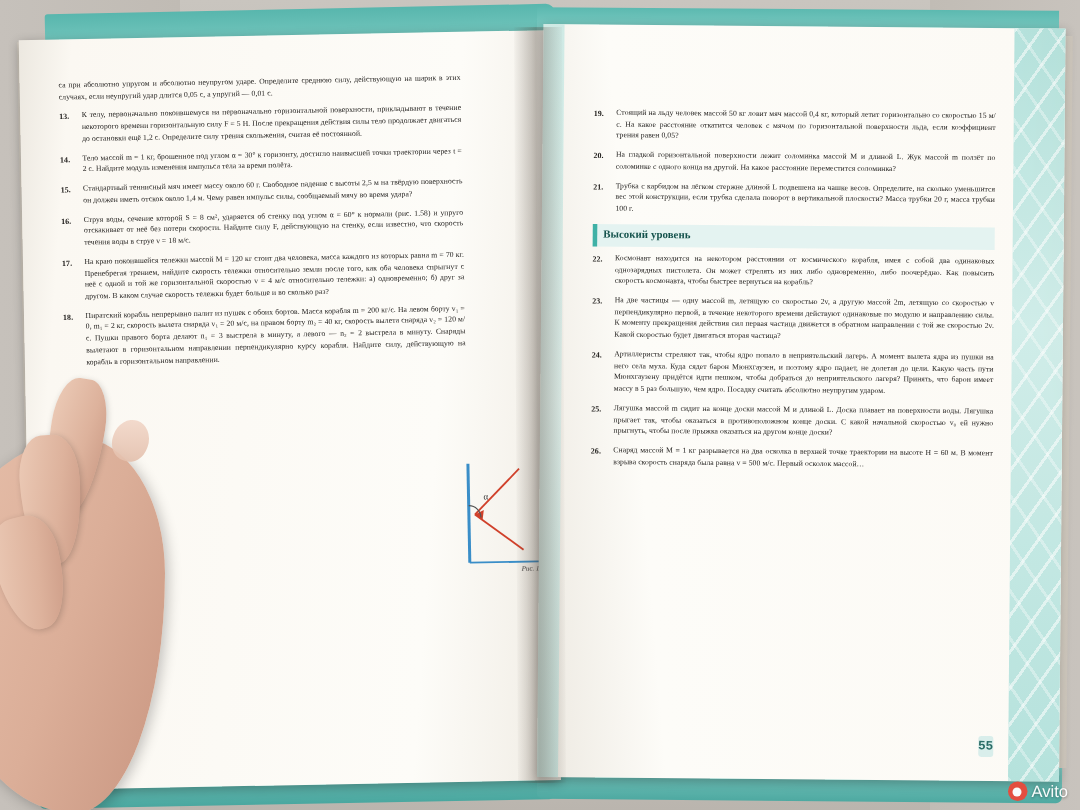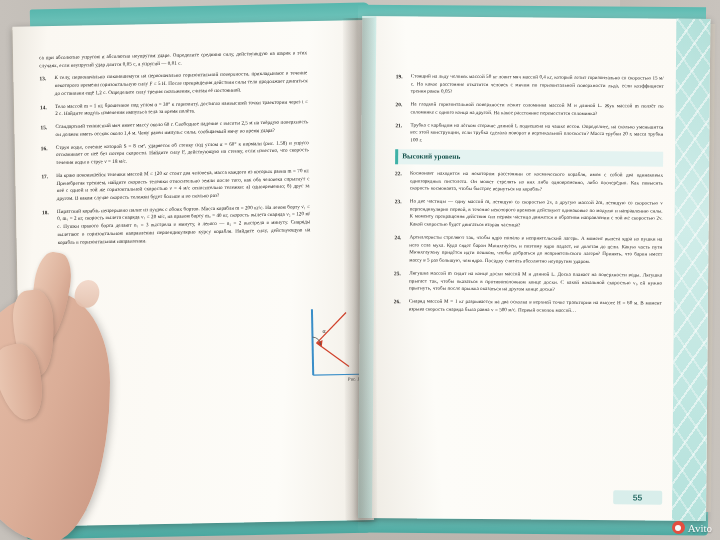--- a/index.html
+++ b/index.html
@@ -184,26 +184,26 @@
     font-size: 7.2px;
     background: #e4f3f1;
     border-left: 3px solid #3fb1a6;
     padding: 2px 4px;
     margin: 4px 0 5px 0;
     color: #14524c;
   }
 
   .folio {
     position: absolute;
-    font-family: Liberation Sans, sans-serif;
+    font-family: Liberation Mono, monospace;
     font-size: 8.5px;
     font-weight: bold;
     color: #2b6e68;
     background: #d9eeeb;
-    padding: 2px 20px;
+    padding: 2px 0;
     border-radius: 2px;
   }
   .folio-left { left: 16px; bottom: 14px; }
   .folio-right { right: 44px; bottom: 16px; }
 
   
   .figure {
     position: absolute;
     right: 6px;
     top: 282px;
@@ -257,21 +257,21 @@
   }
 
   
   .watermark {
     position: absolute;
     right: 8px;
     bottom: 6px;
     display: flex;
     align-items: center;
     gap: 3px;
-    font-family: Liberation Serif, serif;
+    font-family: Liberation Sans, sans-serif;
     font-size: 11px;
     color: #ffffff;
     text-shadow: 0 1px 2px rgba(0,0,0,0.45);
     opacity: 0.96;
   }
   .wm-logo {
     width: 13px; height: 13px;
     border-radius: 50%;
     background: #e94b3c;
     position: relative;

